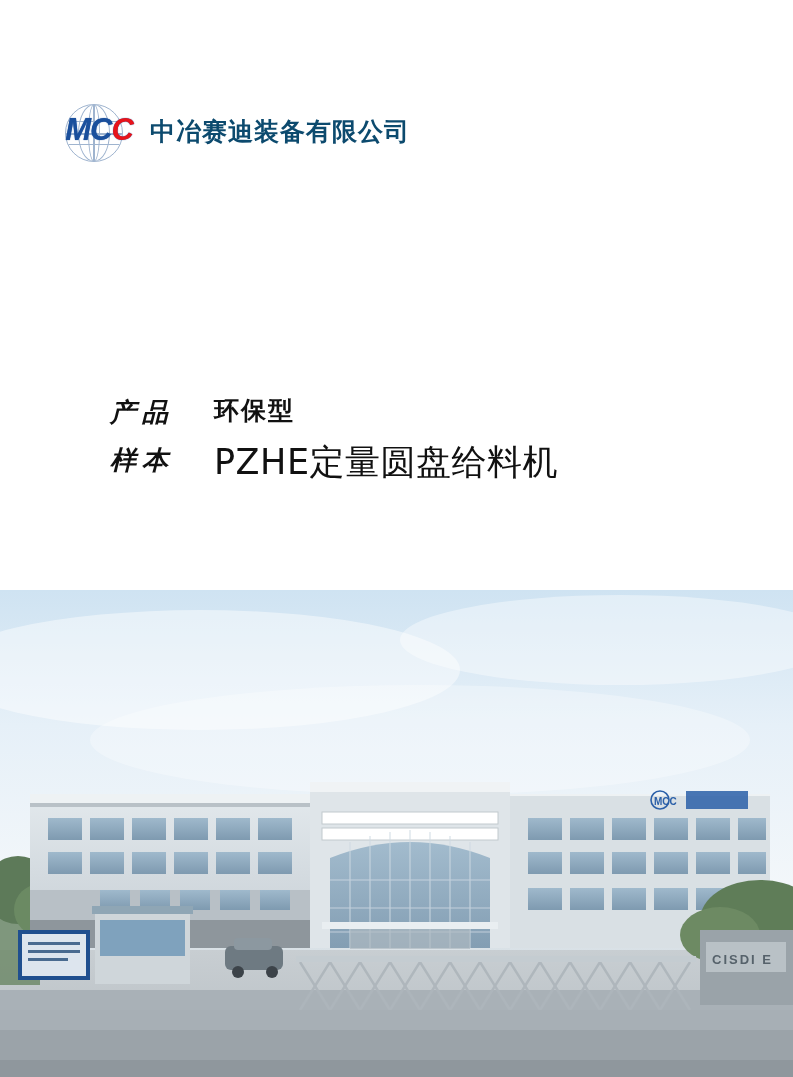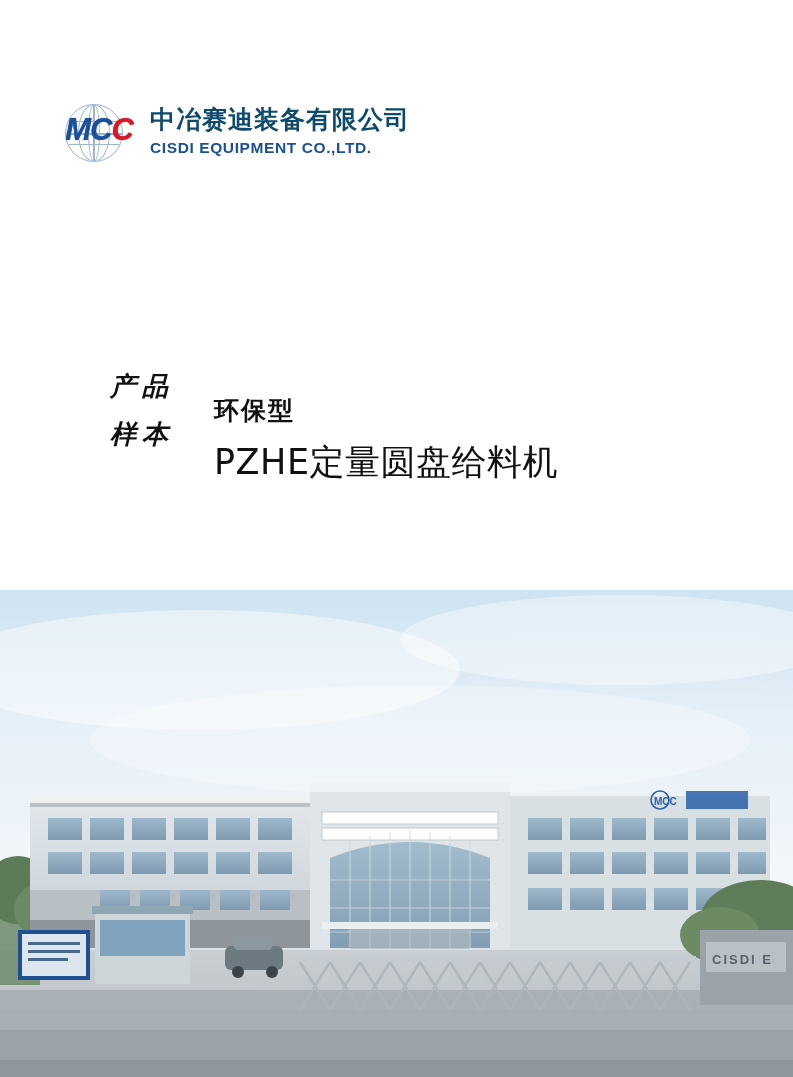--- a/index.html
+++ b/index.html
@@ -111,21 +111,21 @@
     letter-spacing: 0.6px;
     white-space: nowrap;
   }
 
   
   .title-block {
     position: absolute;
     left: 110px;
     top: 362px;
     display: flex;
-    align-items: flex-start;
+    align-items: flex-end;
   }
   .title-left {
     font-family: "DejaVu Serif", serif;
     font-size: 26px;
     font-weight: bold;
     color: #111111;
     letter-spacing: 6px;
     line-height: 48px;
     padding-right: 16px;
     font-style: italic;
@@ -178,21 +178,20 @@
     <div class="logo-globe">
       <div class="globe-arc a1"></div>
       <div class="globe-arc a2"></div>
       <div class="globe-lat l1"></div>
       <div class="globe-lat l2"></div>
     </div>
     <div class="mcc-text">MC<span class="c3">C</span></div>
   </div>
   <div class="logo-text">
     <div class="logo-cn">中冶赛迪装备有限公司</div>
-    <div class="logo-en">CISDI EQUIPMENT CO.,LTD.</div>
   </div>
 </div>
 
 <div class="title-block">
   <div class="title-left">
     <div>产品</div>
     <div>样本</div>
   </div>
   <div class="title-divider"></div>
   <div class="title-right">

